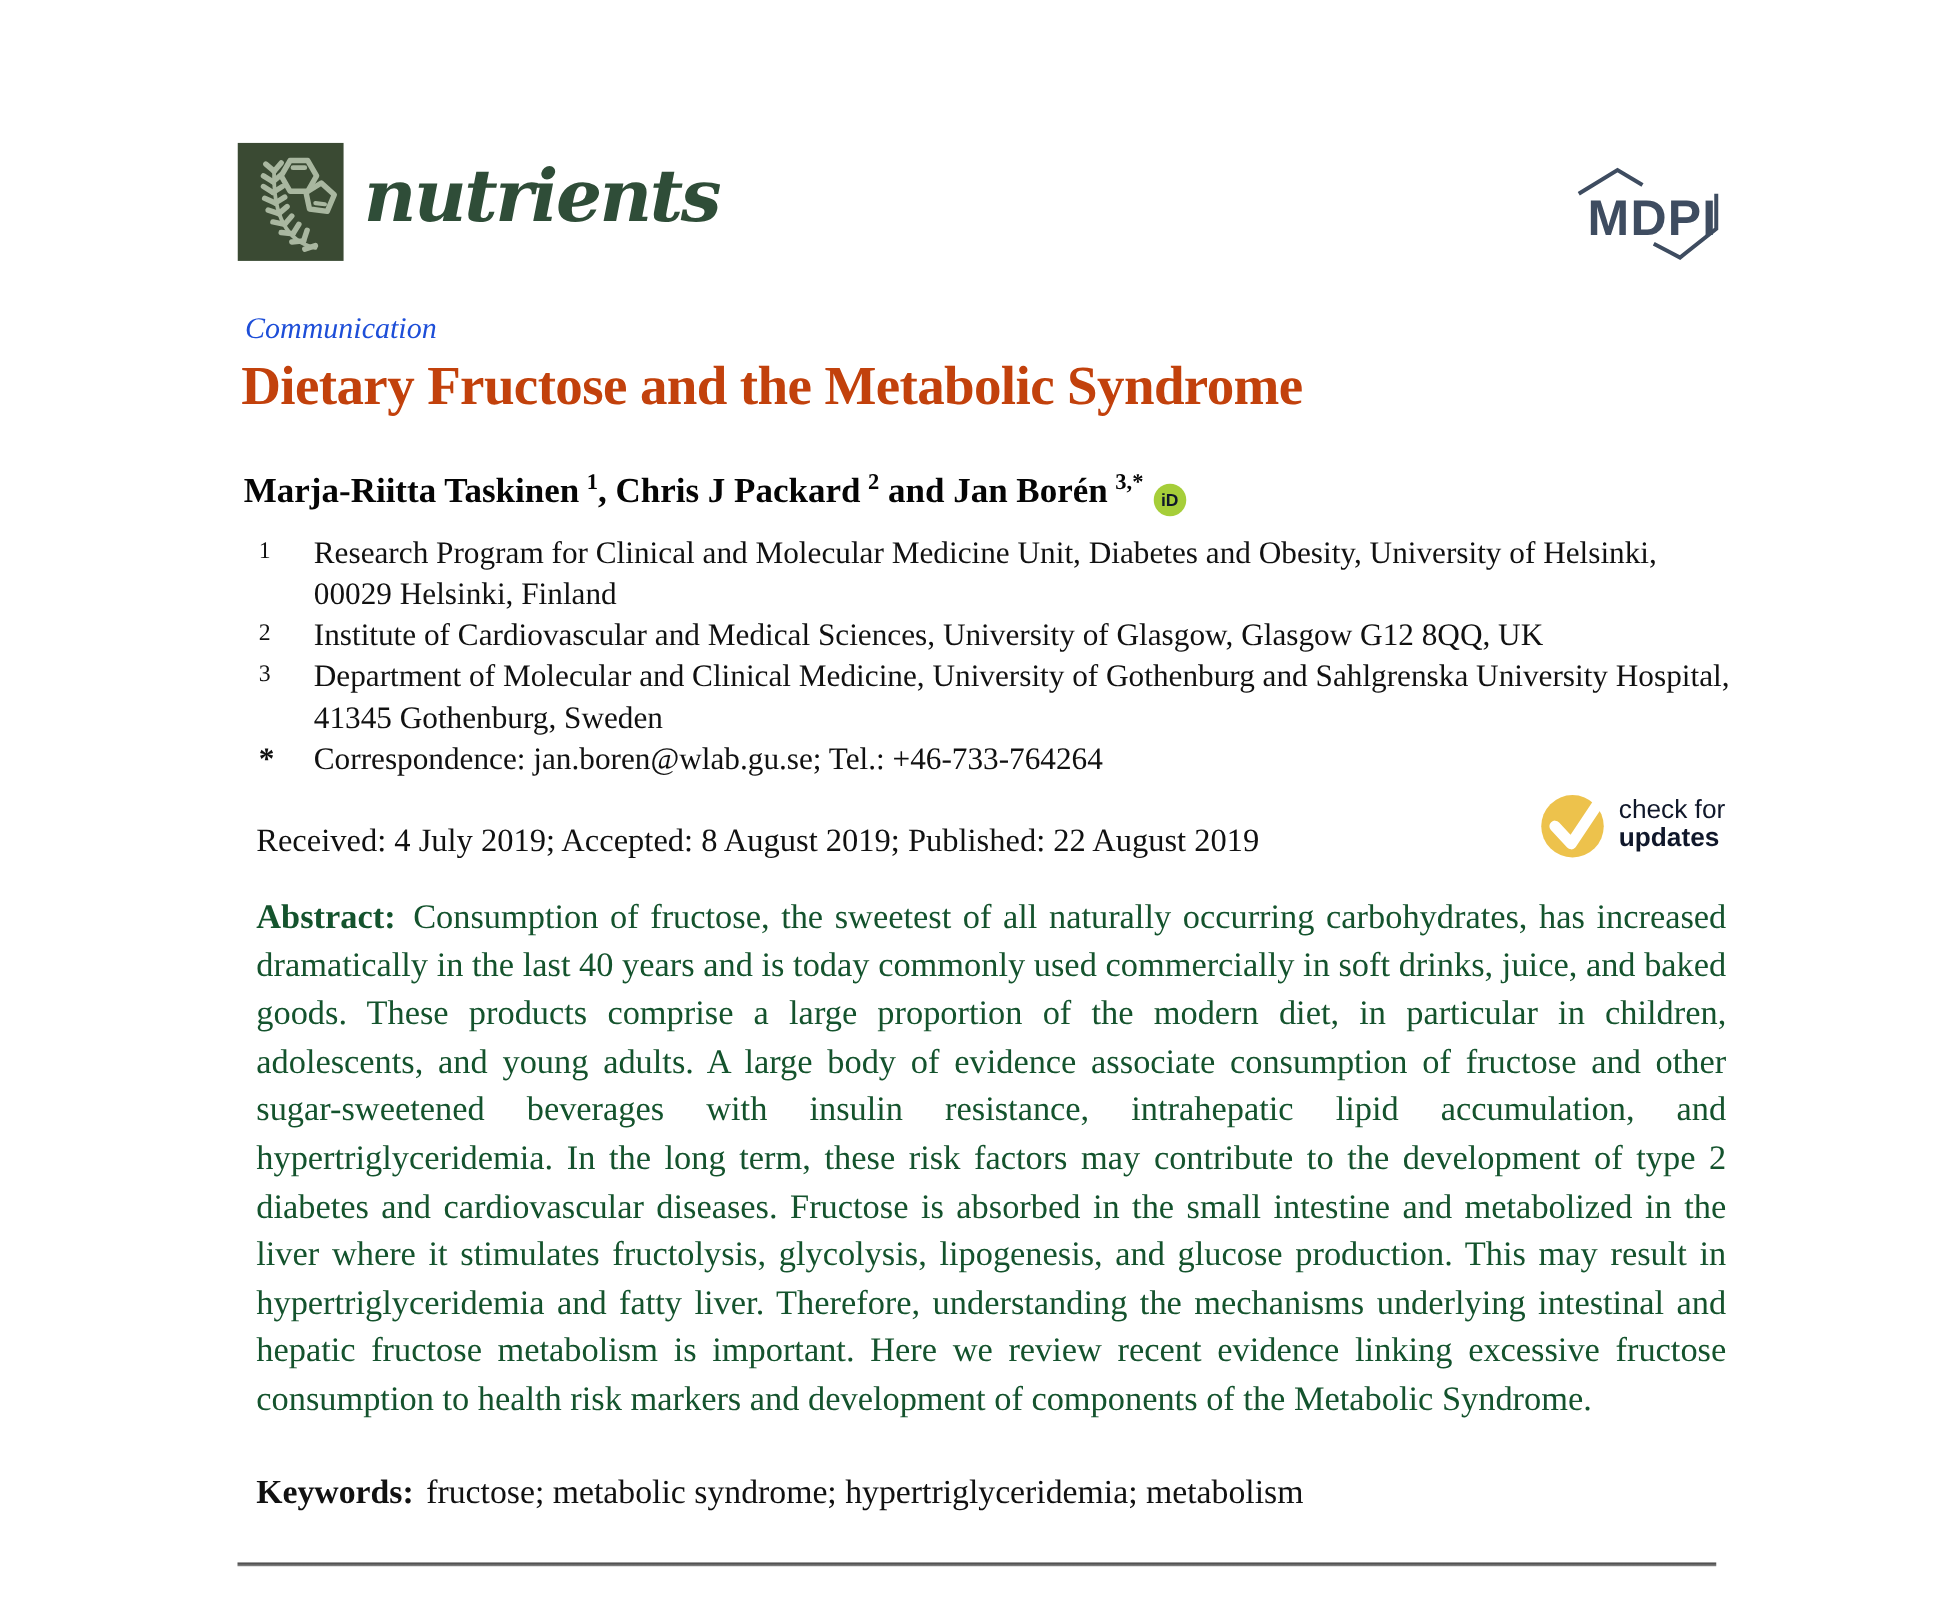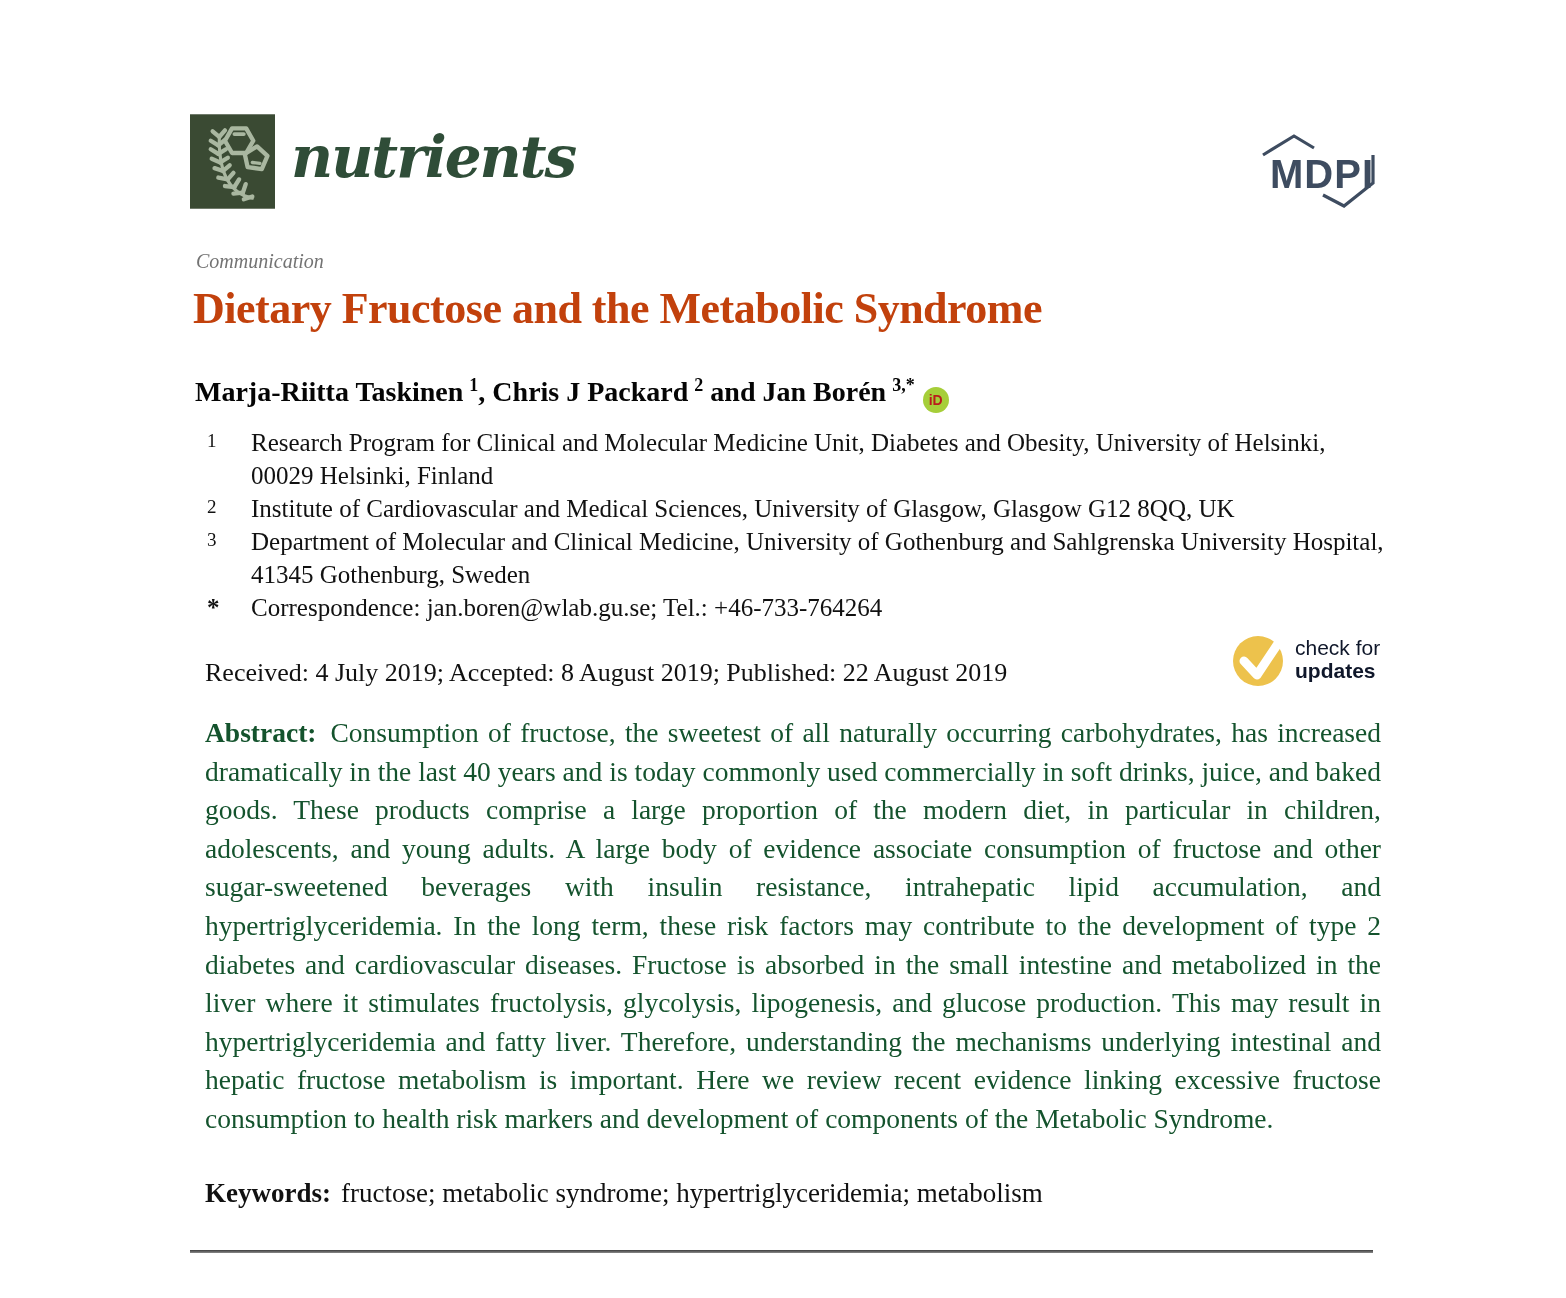--- a/index.html
+++ b/index.html
@@ -19,28 +19,28 @@
   .nutrients-wordmark {
     font-family:"DejaVu Serif", serif;
     font-style:italic; font-weight:bold;
     font-size:58px; letter-spacing:-2px;
     color:#2f4d38; line-height:1;
     padding-bottom:10px;
   }
   .mdpi-logo { position:absolute; left:1253px; top:126px; }
 
   
-  .article-type { position:absolute; left:196px; top:250px; font-style:italic; font-size:20px; color:#737373; }
+  .article-type { position:absolute; left:196px; top:250px; font-style:italic; font-size:24px; color:#1d4ed8; }
   .article-title { position:absolute; left:193px; top:283px; font-weight:bold; font-size:44px; letter-spacing:-0.5px; color:#c2410c; }
   .authors-line { position:absolute; left:195px; top:375px; font-weight:bold; font-size:28px; color:#050505; white-space:nowrap; display:flex; align-items:baseline; }
   .authors-line sup { font-size:18px; margin-left:6px; font-weight:bold; }
   .author { white-space:pre; }
   .orcid-badge {
     display:inline-block; width:26px; height:26px; border-radius:50%;
-    background:#a6ce39; color:#b91c1c; font-family:"Liberation Sans", sans-serif;
+    background:#a6ce39; color:#0f172a; font-family:"Liberation Sans", sans-serif;
     font-size:14px; font-weight:bold; text-align:center; line-height:26px;
     margin-left:8px; transform:translateY(4px); cursor:pointer;
   }
 
   
   .affiliations { position:absolute; left:205px; top:426px; width:1185px; font-size:25px; line-height:33px; }
   .affil-row { display:flex; }
   .affil-marker { width:46px; flex:0 0 46px; font-size:19px; line-height:30px; padding-left:2px; }
   .affil-marker.star { font-size:25px; line-height:33px; font-weight:bold; }
   .affil-text { flex:1; }

